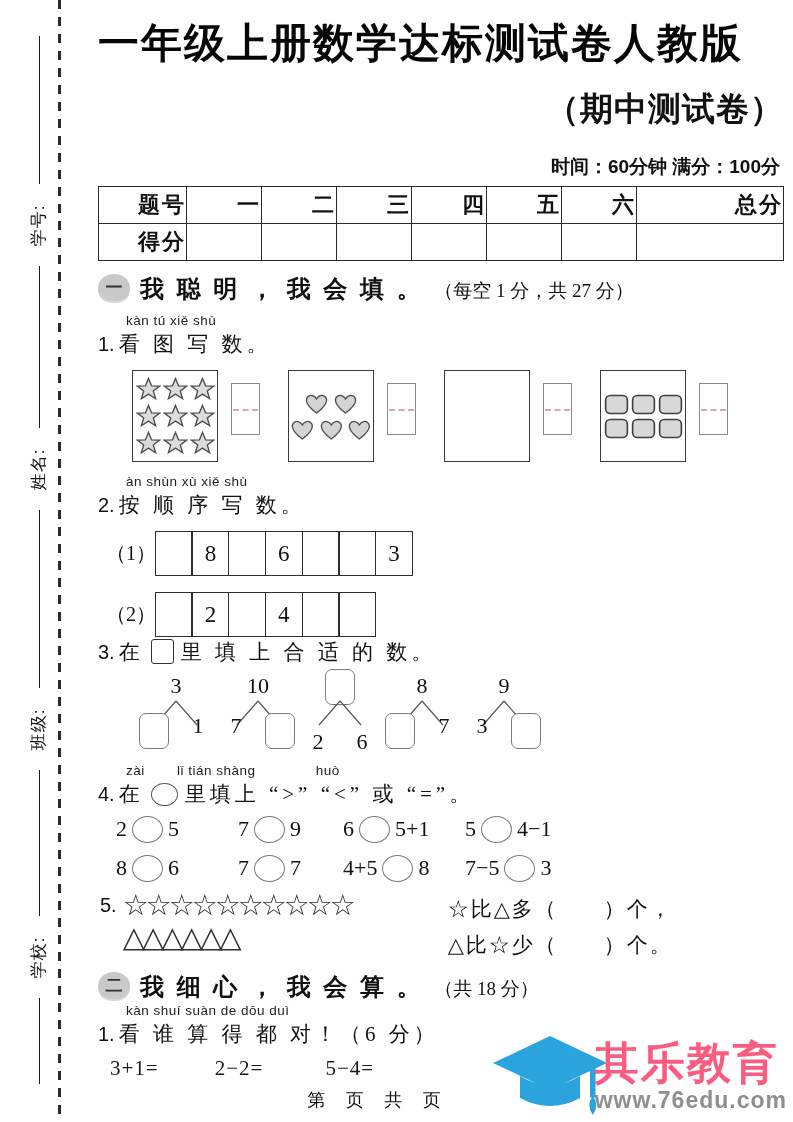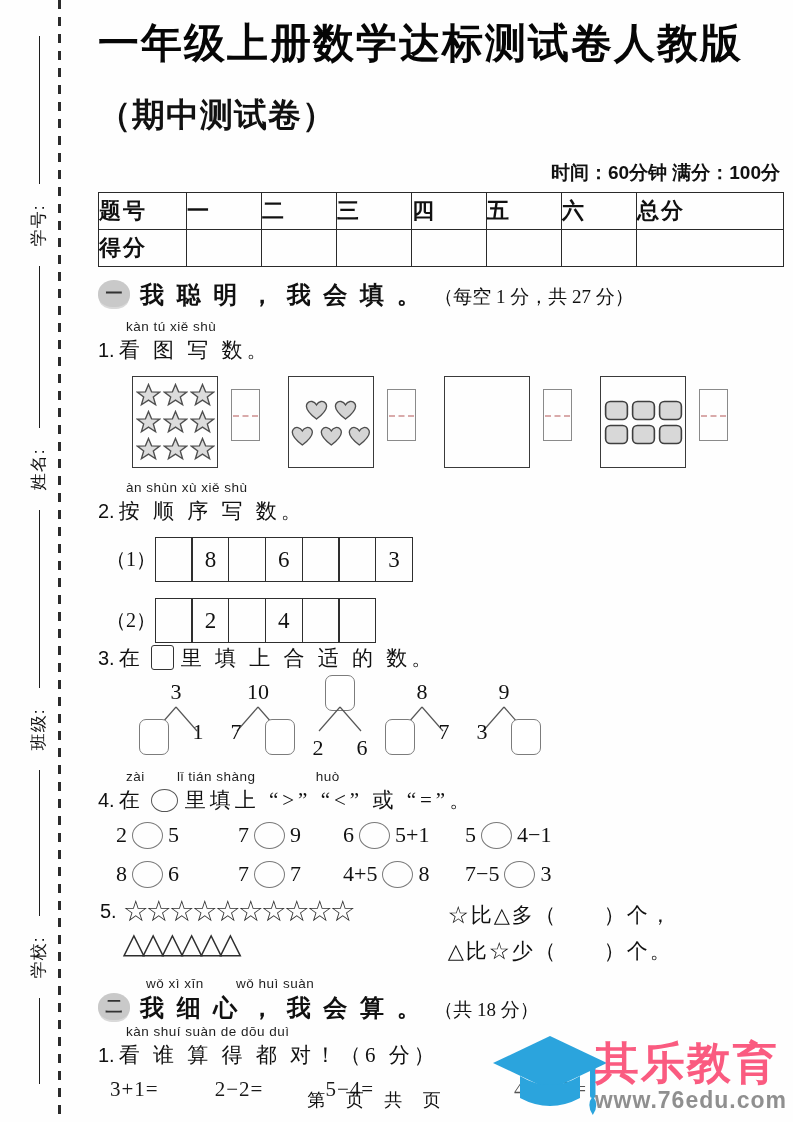--- a/index.html
+++ b/index.html
@@ -12,25 +12,25 @@
   .cut-line { position:absolute; left:58px; top:0; bottom:0; width:3px;
     background:repeating-linear-gradient(to bottom,#2b2b2b 0 9px,transparent 9px 17px); }
   .sidebar { position:absolute; left:24px; top:36px; width:30px;
     display:flex; flex-direction:column; align-items:center; gap:12px; }
   .vline { width:0; border-left:1.6px solid #1d1d1d; }
   .vlabel { width:24px; height:58px; display:flex; align-items:center; justify-content:center; }
   .vlabel span { transform:rotate(-90deg); white-space:nowrap; font-size:17px; color:#111; letter-spacing:1px; }
   
   main { position:absolute; left:98px; top:0; width:686px; }
   .title { margin-top:16px; text-align:left; font-size:41px; font-weight:bold; letter-spacing:2px; color:#060606; }
-  .subtitle { margin-top:22px; text-align:left; font-size:33px; font-weight:bold; letter-spacing:1px; }
+  .subtitle { margin-top:16px; text-align:right; font-size:33px; font-weight:bold; letter-spacing:1px; }
   .meta { margin-top:22px; text-align:right; font-size:19px; font-weight:600; padding-right:4px; }
   
   table.score { border-collapse:collapse; width:100%; margin-top:6px; }
-  table.score td { border:1.6px solid #2a2a2a; height:37px; text-align:left;
+  table.score td { border:1.6px solid #2a2a2a; height:37px; text-align:right;
     font-size:22px; font-weight:600; letter-spacing:2px; }
   table.score td:first-child { width:88px; }
   
   .sec-head { display:flex; align-items:flex-end; margin-top:12px; }
   .sec-marker { flex:0 0 auto; width:32px; height:27px; background:#c9c9c9; border-radius:55% 55% 48% 48%;
     display:flex; align-items:center; justify-content:center; margin-right:10px; margin-bottom:3px;
     font-size:17px; font-weight:bold; color:#333; box-shadow:0 3px 0 -1px #d9d9d9; }
   .sec-right { flex:1; }
   .pinyin { font-size:13.5px; color:#1e1e1e; letter-spacing:.5px; line-height:1.1; }
   .sec-title-line { margin-top:1px; line-height:1.25; }
@@ -380,21 +380,20 @@
       <div class="q5-ans-line">☆比△多（　　）个，</div>
       <div class="q5-ans-line">△比☆少（　　）个。</div>
     </div>
   </div>
 
   <div class="sec-head" style="margin-top:8px">
     <span class="sec-marker">
         <i style="font-style:normal">二</i>
       </span>
     <div class="sec-right">
-      <div class="pinyin" style="margin-left:6px">wǒ xì xīn　　 wǒ huì suàn</div>
       <div class="sec-title-line">
         <span class="sec-title">我 细 心 ， 我 会 算 。</span>
         <span class="sec-points">（共 18 分）</span>
       </div>
     </div>
   </div>
 
   <div class="pinyin q-pinyin" style="margin-top:2px">kàn shuí suàn de dōu duì</div>
   <div class="q-line">
     <span class="q-num">1.</span><span class="q-text">看 谁 算 得 都 对！（6 分）</span>

